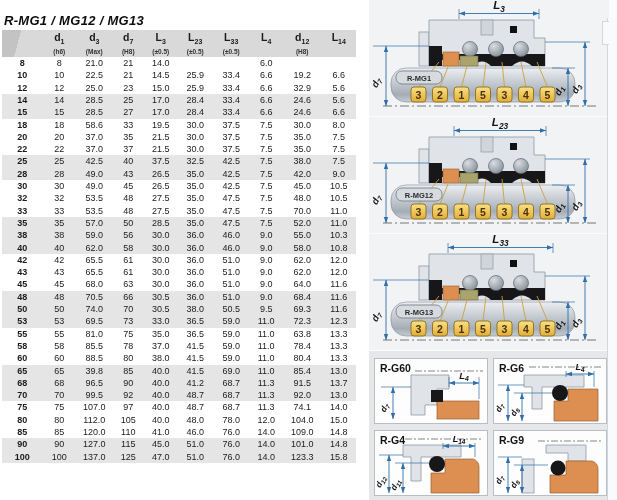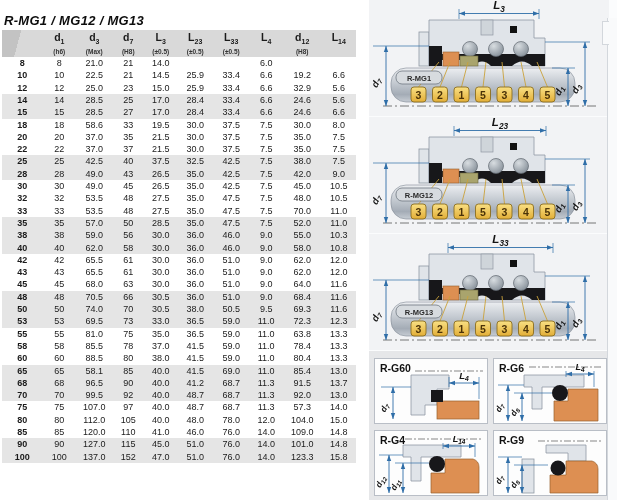--- a/index.html
+++ b/index.html
@@ -388,21 +388,21 @@
             <td class="">38.0</td>
             <td class="">41.5</td>
             <td class="">59.0</td>
             <td class="">11.0</td>
             <td class="">80.4</td>
             <td class="">13.3</td>
           </tr>
           <tr class="band">
             <td class="rowlabel">65</td>
             <td class="">65</td>
-            <td class="">58.1</td>
+            <td class="">39.8</td>
             <td class="">85</td>
             <td class="">40.0</td>
             <td class="">41.5</td>
             <td class="">69.0</td>
             <td class="">11.0</td>
             <td class="">85.4</td>
             <td class="">13.0</td>
           </tr>
           <tr class="band">
             <td class="rowlabel">68</td>
@@ -430,21 +430,21 @@
           </tr>
           <tr class="">
             <td class="rowlabel">75</td>
             <td class="">75</td>
             <td class="">107.0</td>
             <td class="">97</td>
             <td class="">40.0</td>
             <td class="">48.7</td>
             <td class="">68.7</td>
             <td class="">11.3</td>
-            <td class="">57.3</td>
+            <td class="">74.1</td>
             <td class="">14.0</td>
           </tr>
           <tr class="">
             <td class="rowlabel">80</td>
             <td class="">80</td>
             <td class="">112.0</td>
             <td class="">105</td>
             <td class="">40.0</td>
             <td class="">48.0</td>
             <td class="">78.0</td>
@@ -473,21 +473,21 @@
             <td class="">51.0</td>
             <td class="">76.0</td>
             <td class="">14.0</td>
             <td class="">101.0</td>
             <td class="">14.8</td>
           </tr>
           <tr class="band">
             <td class="rowlabel">100</td>
             <td class="">100</td>
             <td class="">137.0</td>
-            <td class="">152</td>
+            <td class="">125</td>
             <td class="">47.0</td>
             <td class="">51.0</td>
             <td class="">76.0</td>
             <td class="">14.0</td>
             <td class="">123.3</td>
             <td class="">15.8</td>
           </tr>
         </tbody>
     </table>
   </div>

